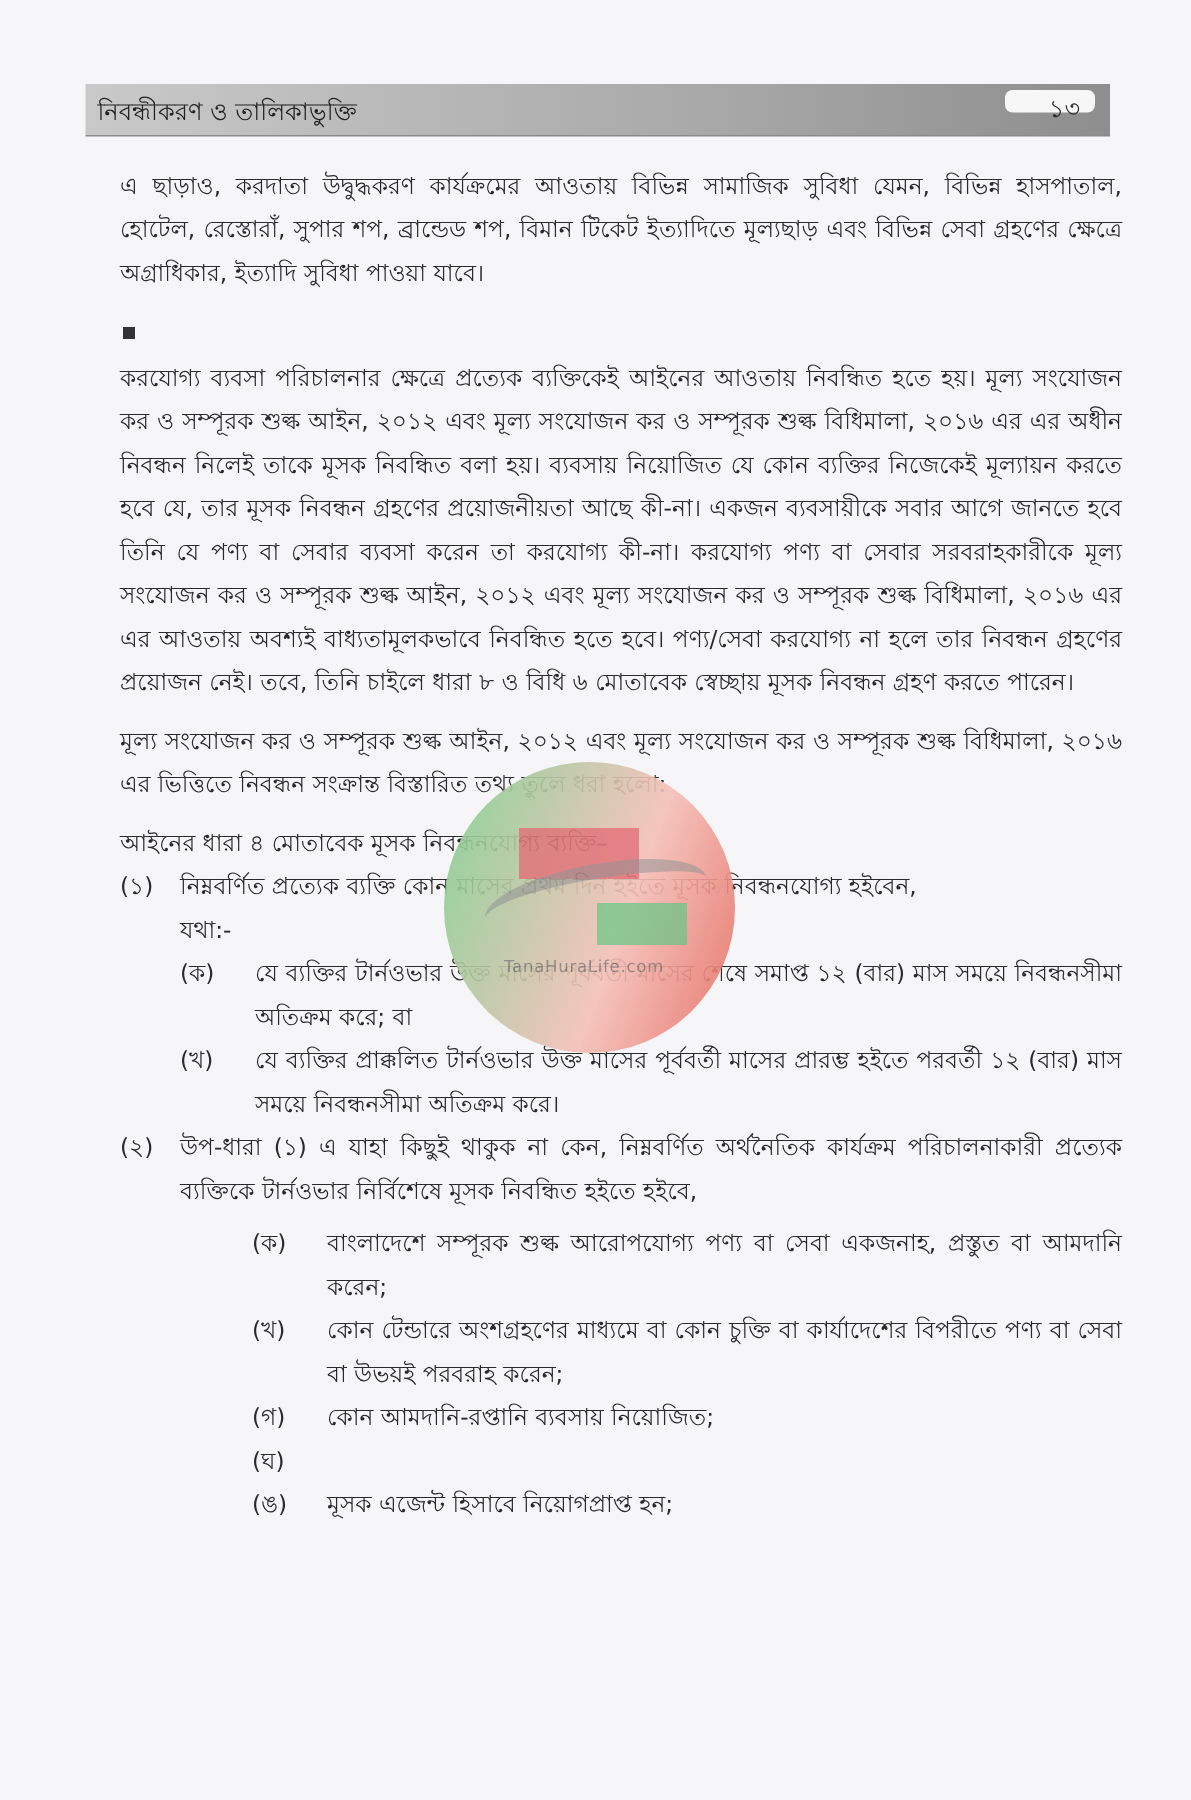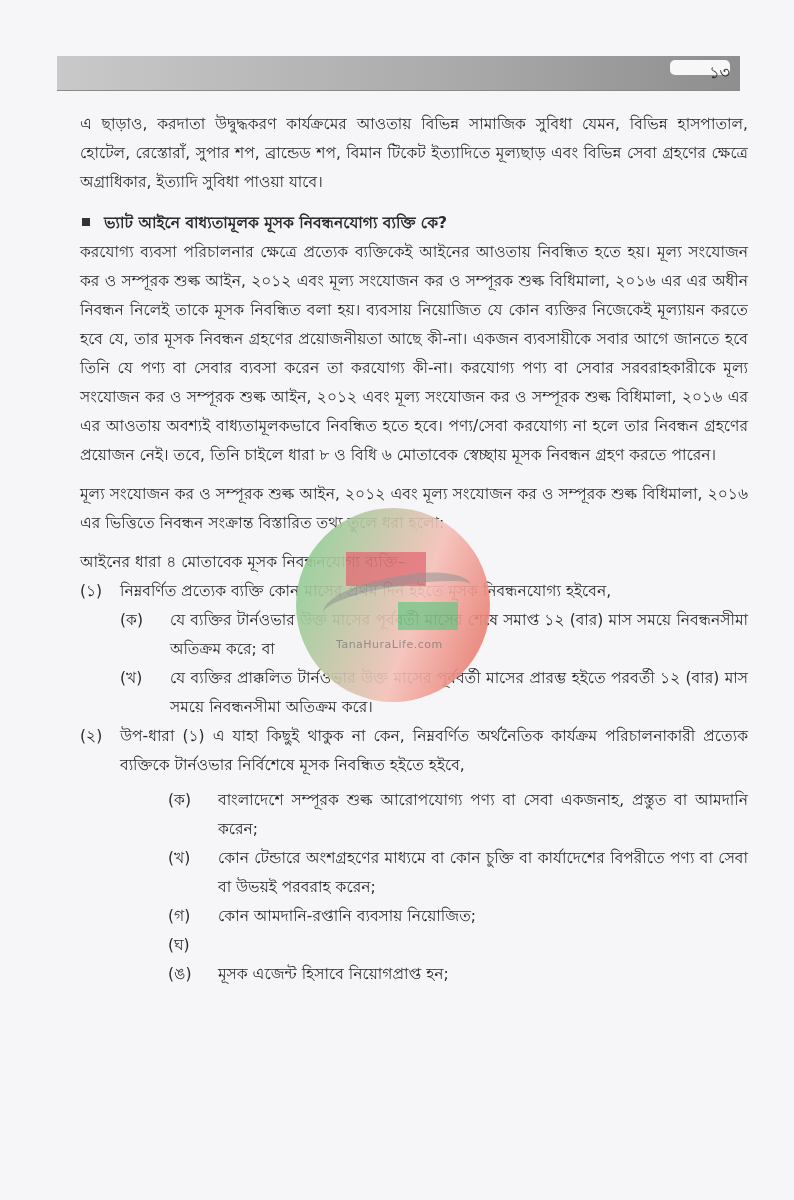--- a/index.html
+++ b/index.html
@@ -14,21 +14,21 @@
     position:absolute; left:57px; top:56px; width:683px; height:34px;
     background:linear-gradient(to right, #c9c9c9, #a9a9a9 60%, #8e8e8e);
     border-bottom:1px solid #8a8a8a;
   }
   .header-title {
     position:absolute; left:8px; top:6px; font-size:16px; color:#222;
   }
   .page-box {
     position:absolute; right:10px; top:4px; width:60px; height:15px;
     background:#f7f7f7; border-radius:5px;
-    font-size:16px; text-align:right; box-sizing:border-box; line-height:26px;
+    font-size:16px; text-align:right; padding-right:10px; box-sizing:border-box; line-height:26px;
   }
   .content {
     position:absolute; left:80px; top:110px; width:668px;
     font-size:15.5px; line-height:29px; text-align:justify;
   }
   p { margin:0; }
   .para { text-align:justify; text-align-last:left; }
   .heading { font-weight:bold; margin-top:12px; }
   .heading .bullet { display:inline-block; width:8px; height:8px; background:#333; margin:0 14px 3px 2px; vertical-align:middle; }
   .gap { height:10px; }
@@ -51,40 +51,42 @@
   }
   .wm-red { position:absolute; left:48px; top:42px; width:80px; height:34px; background:#e25b67; opacity:0.75; }
   .wm-green { position:absolute; left:100px; top:92px; width:60px; height:28px; background:#56c278; opacity:0.7; }
   .wm-swoosh { position:absolute; left:24px; top:66px; width:150px; height:36px; border-top:10px solid #8a8a8a; border-radius:70% 50% 0 0; opacity:0.55; transform:rotate(-8deg); }
   .wm-text { position:absolute; left:38px; top:128px; font-size:11px; color:#666; opacity:0.7; letter-spacing:0.5px; }
 </style>
 </head>
 <body>
 
 <div class="header">
+  <span class="header-title">নিবন্ধীকরণ ও তালিকাভুক্তি</span>
   <span class="page-box">১৩</span>
 </div>
 
 <div class="content">
   <p class="para">এ ছাড়াও, করদাতা উদ্বুদ্ধকরণ কার্যক্রমের আওতায় বিভিন্ন সামাজিক সুবিধা যেমন, বিভিন্ন হাসপাতাল, হোটেল, রেস্তোরাঁ, সুপার শপ, ব্রান্ডেড শপ, বিমান টিকেট ইত্যাদিতে মূল্যছাড় এবং বিভিন্ন সেবা গ্রহণের ক্ষেত্রে অগ্রাধিকার, ইত্যাদি সুবিধা পাওয়া যাবে।</p>
 
   <p class="heading">
-    <span class="bullet"></span><span>ভ্যাট আইনে বাধ্যতামূলক মূসক নিবন্ধনযোগ্য ব্যক্তি কে?</span>
+    <span class="bullet"></span>
   </p>
 
   <p class="para">করযোগ্য ব্যবসা পরিচালনার ক্ষেত্রে প্রত্যেক ব্যক্তিকেই আইনের আওতায় নিবন্ধিত হতে হয়। মূল্য সংযোজন কর ও সম্পূরক শুল্ক আইন, ২০১২ এবং মূল্য সংযোজন কর ও সম্পূরক শুল্ক বিধিমালা, ২০১৬ এর এর অধীন নিবন্ধন নিলেই তাকে মূসক নিবন্ধিত বলা হয়। ব্যবসায় নিয়োজিত যে কোন ব্যক্তির নিজেকেই মূল্যায়ন করতে হবে যে, তার মূসক নিবন্ধন গ্রহণের প্রয়োজনীয়তা আছে কী-না। একজন ব্যবসায়ীকে সবার আগে জানতে হবে তিনি যে পণ্য বা সেবার ব্যবসা করেন তা করযোগ্য কী-না। করযোগ্য পণ্য বা সেবার সরবরাহকারীকে মূল্য সংযোজন কর ও সম্পূরক শুল্ক আইন, ২০১২ এবং মূল্য সংযোজন কর ও সম্পূরক শুল্ক বিধিমালা, ২০১৬ এর এর আওতায় অবশ্যই বাধ্যতামূলকভাবে নিবন্ধিত হতে হবে। পণ্য/সেবা করযোগ্য না হলে তার নিবন্ধন গ্রহণের প্রয়োজন নেই। তবে, তিনি চাইলে ধারা ৮ ও বিধি ৬ মোতাবেক স্বেচ্ছায় মূসক নিবন্ধন গ্রহণ করতে পারেন।</p>
   <div class="gap"></div>
   <p class="para">মূল্য সংযোজন কর ও সম্পূরক শুল্ক আইন, ২০১২ এবং মূল্য সংযোজন কর ও সম্পূরক শুল্ক বিধিমালা, ২০১৬ এর ভিত্তিতে নিবন্ধন সংক্রান্ত বিস্তারিত তথ্য তুলে ধরা হলো:</p>
   <div class="gap"></div>
   <p>আইনের ধারা ৪ মোতাবেক মূসক নিবন্ধনযোগ্য ব্যক্তি–</p>
 
   <div class="item lvl1">
     <span class="num">(১)</span>
     <span class="txt para">নিম্নবর্ণিত প্রত্যেক ব্যক্তি কোন মাসের প্রথম দিন হইতে মূসক নিবন্ধনযোগ্য হইবেন,</span>
   </div>
+  <p class="cont">যথা:-</p>
   <div class="item lvl2">
     <span class="num">(ক)</span>
     <span class="txt para">যে ব্যক্তির টার্নওভার উক্ত মাসের পূর্ববর্তী মাসের শেষে সমাপ্ত ১২ (বার) মাস সময়ে নিবন্ধনসীমা অতিক্রম করে; বা</span>
   </div>
   <div class="item lvl2">
     <span class="num">(খ)</span>
     <span class="txt para">যে ব্যক্তির প্রাক্কলিত টার্নওভার উক্ত মাসের পূর্ববর্তী মাসের প্রারম্ভ হইতে পরবর্তী ১২ (বার) মাস সময়ে নিবন্ধনসীমা অতিক্রম করে।</span>
   </div>
 
   <div class="item lvl1">

